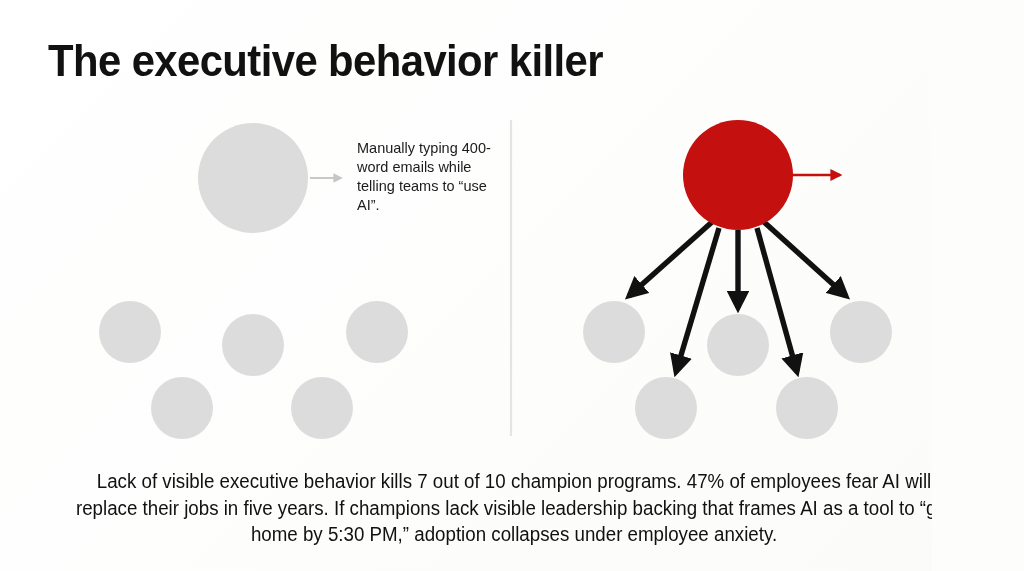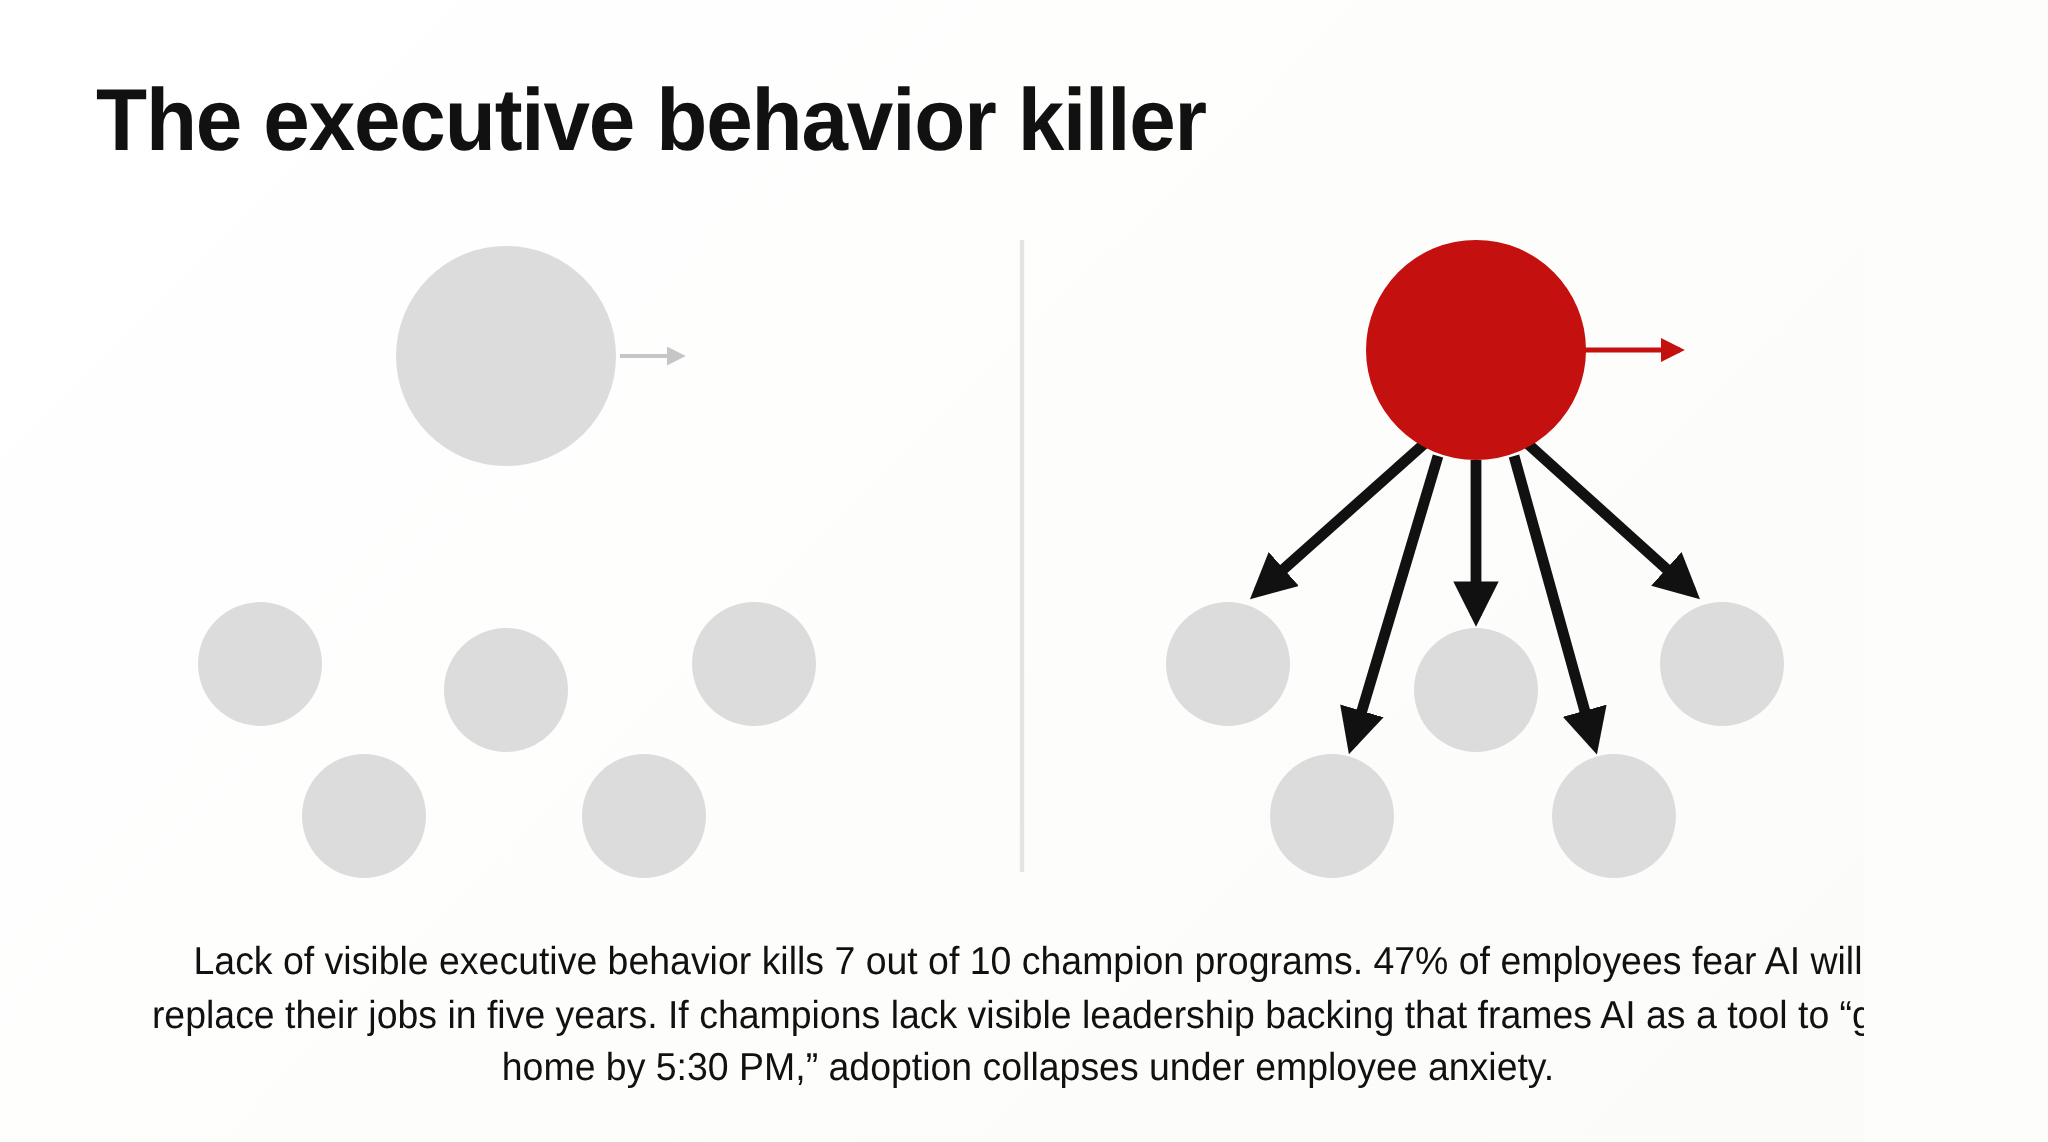--- a/index.html
+++ b/index.html
@@ -121,17 +121,18 @@
       <line x1="790" y1="175" x2="840" y2="175" stroke="#c4100e" stroke-width="2.4" marker-end="url(#arrowhead-red)"></line>
 
       <circle cx="614" cy="332" r="31" fill="#dcdcdc"></circle>
       <circle cx="738" cy="345" r="31" fill="#dcdcdc"></circle>
       <circle cx="861" cy="332" r="31" fill="#dcdcdc"></circle>
       <circle cx="666" cy="408" r="31" fill="#dcdcdc"></circle>
       <circle cx="807" cy="408" r="31" fill="#dcdcdc"></circle>
     </g>
   </svg>
 
+  <div class="annot" id="annot-left">Manually typing 400-word emails while telling teams to “use AI”.</div>
 
 
   <div id="caption">Lack of visible executive behavior kills 7 out of 10 champion programs. 47% of employees fear AI will replace their jobs in five years. If champions lack visible leadership backing that frames AI as a tool to “get home by 5:30 PM,” adoption collapses under employee anxiety.</div>
 
 </div>
 
 </body></html>

